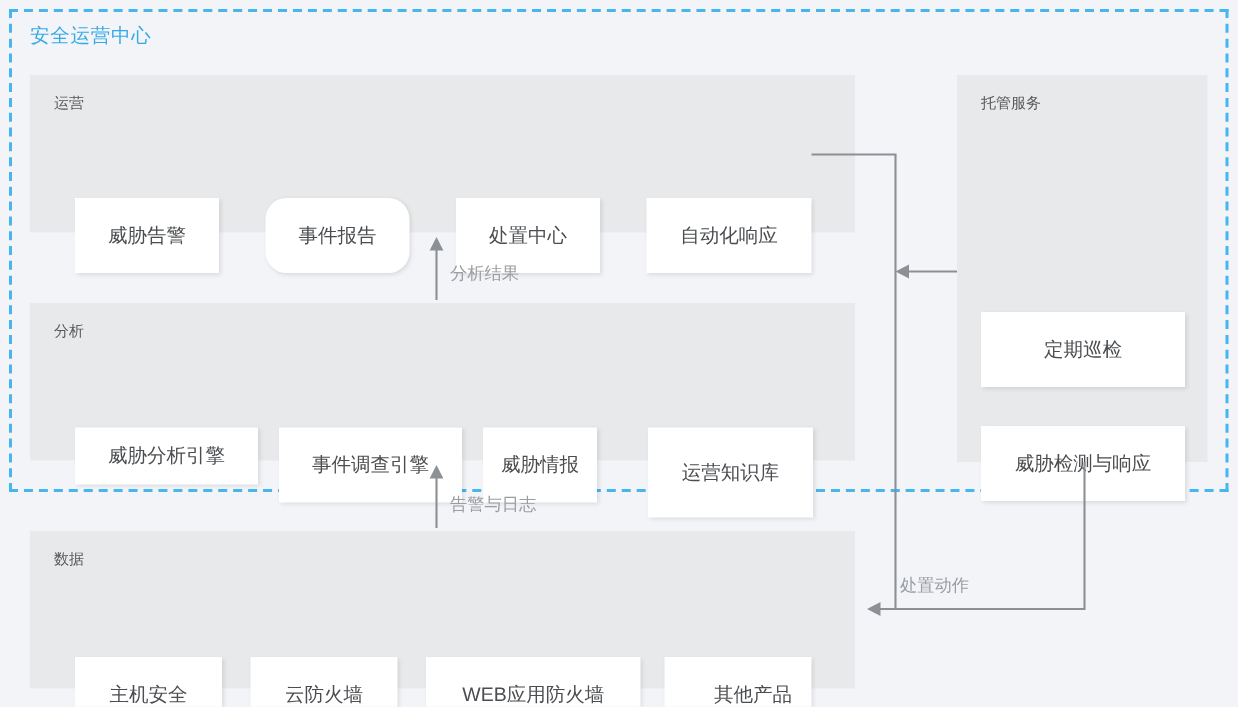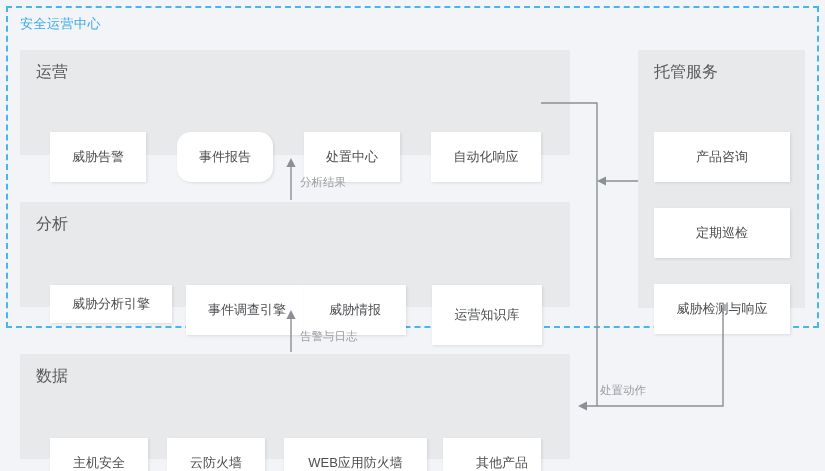--- a/index.html
+++ b/index.html
@@ -44,21 +44,21 @@
   
   .panel {
     position: absolute;
     background: #e8e9ea;
     box-sizing: border-box;
   }
   .panel-title {
     position: absolute;
     left: 16px;
     top: 12px;
-    font-size: 16px;
+    font-size: 10px;
     color: #58595b;
     white-space: nowrap;
   }
 
   
   .card {
     position: absolute;
     background: #ffffff;
     box-sizing: border-box;
     display: flex;
@@ -101,35 +101,34 @@
   <div class="card" style="left:50px; top:88px; width:96px; height:50px;">威胁告警</div>
   <div class="card" style="left:177px; top:88px; width:96px; height:50px;border-radius:14px;">事件报告</div>
   <div class="card" style="left:304px; top:88px; width:96px; height:50px;">处置中心</div>
   <div class="card" style="left:431px; top:88px; width:110px; height:50px;">自动化响应</div>
 
   <div class="panel" style="left:20px; top:202px; width:550px; height:105px;">
     <div class="panel-title">分析</div>
   </div>
   <div class="card" style="left:50px; top:241px; width:122px; height:38px;">威胁分析引擎</div>
   <div class="card" style="left:186px; top:241px; width:122px; height:50px;">事件调查引擎</div>
-  <div class="card" style="left:304px; top:241px; width:102px; height:50px;">威胁情报</div>
+  <div class="card" style="left:322px; top:241px; width:76px; height:50px;">威胁情报</div>
   <div class="card" style="left:432px; top:241px; width:110px; height:60px;">运营知识库</div>
 
   <div class="panel" style="left:20px; top:354px; width:550px; height:105px;">
     <div class="panel-title">数据</div>
   </div>
   <div class="card" style="left:50px; top:394px; width:98px; height:50px;">主机安全</div>
   <div class="card" style="left:167px; top:394px; width:98px; height:50px;">云防火墙</div>
   <div class="card" style="left:284px; top:394px; width:143px; height:50px;">WEB应用防火墙</div>
   <div class="card" style="left:443px; top:394px; width:98px; height:50px;padding-left:20px;">其他产品</div>
 
   <div class="panel" style="left:638px; top:50px; width:167px; height:258px;">
     <div class="panel-title">托管服务</div>
   </div>
-  <div class="card" style="left:654px; top:88px; width:136px; height:50px;">产品咨询</div>
   <div class="card" style="left:654px; top:164px; width:136px; height:50px;">定期巡检</div>
   <div class="card" style="left:654px; top:240px; width:136px; height:50px;">威胁检测与响应</div>
 
   <svg class="conn-svg" viewBox="0 0 825 471">
     <defs>
       <marker id="arrow-up" markerWidth="9" markerHeight="9" refX="4.5" refY="7.5" orient="auto" markerUnits="userSpaceOnUse">
         <path d="M4.5,0 L9,8.5 L0,8.5 Z" fill="#8c8f93"></path>
       </marker>
       <marker id="arrow-left" markerWidth="9" markerHeight="9" refX="7.5" refY="4.5" orient="auto" markerUnits="userSpaceOnUse">
         <path d="M0,4.5 L8.5,0 L8.5,9 Z" fill="#8c8f93"></path>

